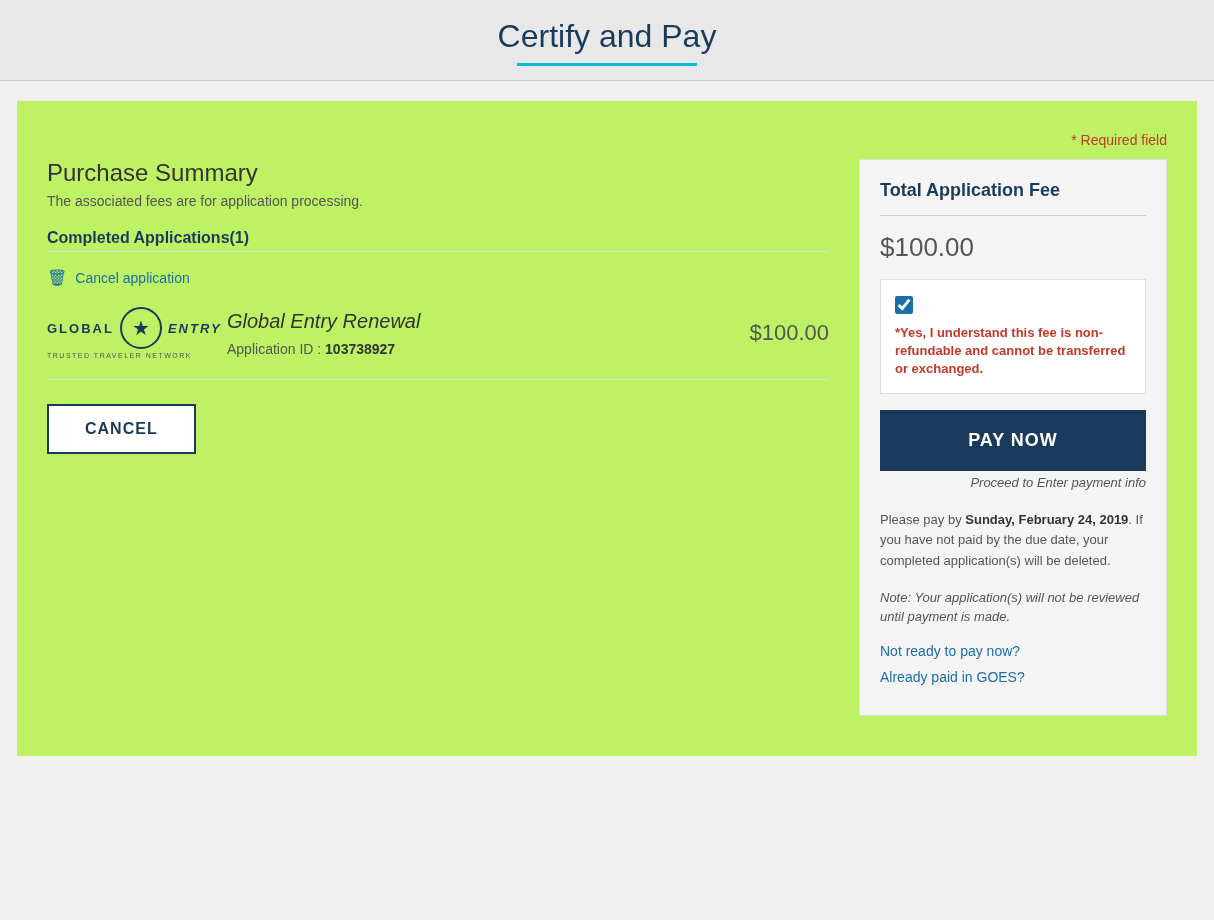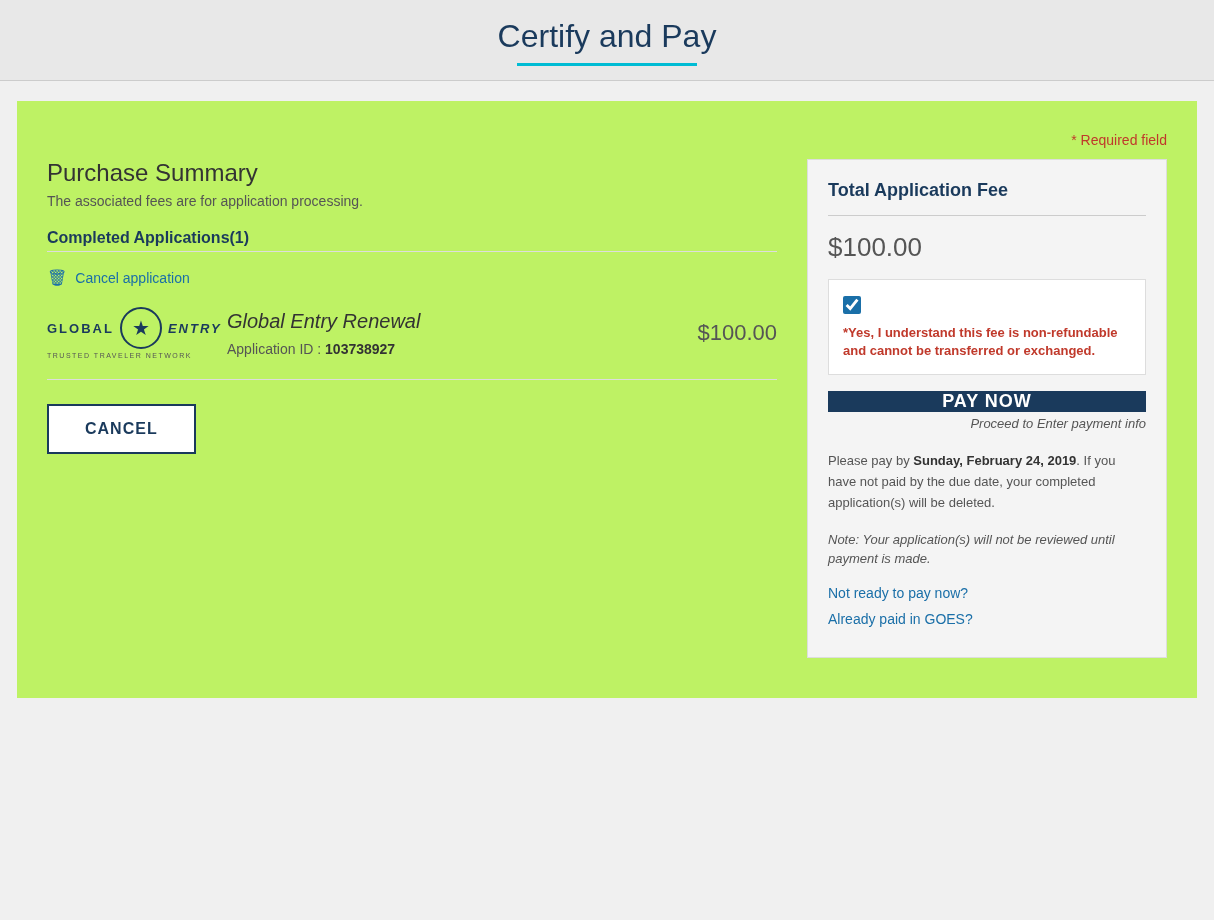--- a/index.html
+++ b/index.html
@@ -183,21 +183,21 @@
       font-size: 16px;
       font-weight: bold;
       letter-spacing: 1px;
       padding: 14px 36px;
       cursor: pointer;
       text-transform: uppercase;
     }
 
     
     .right-panel {
-      width: 360px;
+      width: 308px;
       flex-shrink: 0;
     }
 
     .fee-box {
       background: #f4f4f4;
       border: 1px solid #ddd;
       padding: 20px;
     }
 
     .fee-box-title {
@@ -244,21 +244,21 @@
     }
 
     .pay-now-button {
       width: 100%;
       background: #1a3a5c;
       color: #fff;
       border: none;
       font-size: 18px;
       font-weight: bold;
       letter-spacing: 1px;
-      padding: 0;
+      padding: 20px;
       cursor: pointer;
       text-transform: uppercase;
       margin-bottom: 4px;
     }
 
     .proceed-text {
       font-size: 13px;
       color: #555;
       font-style: italic;
       text-align: right;

